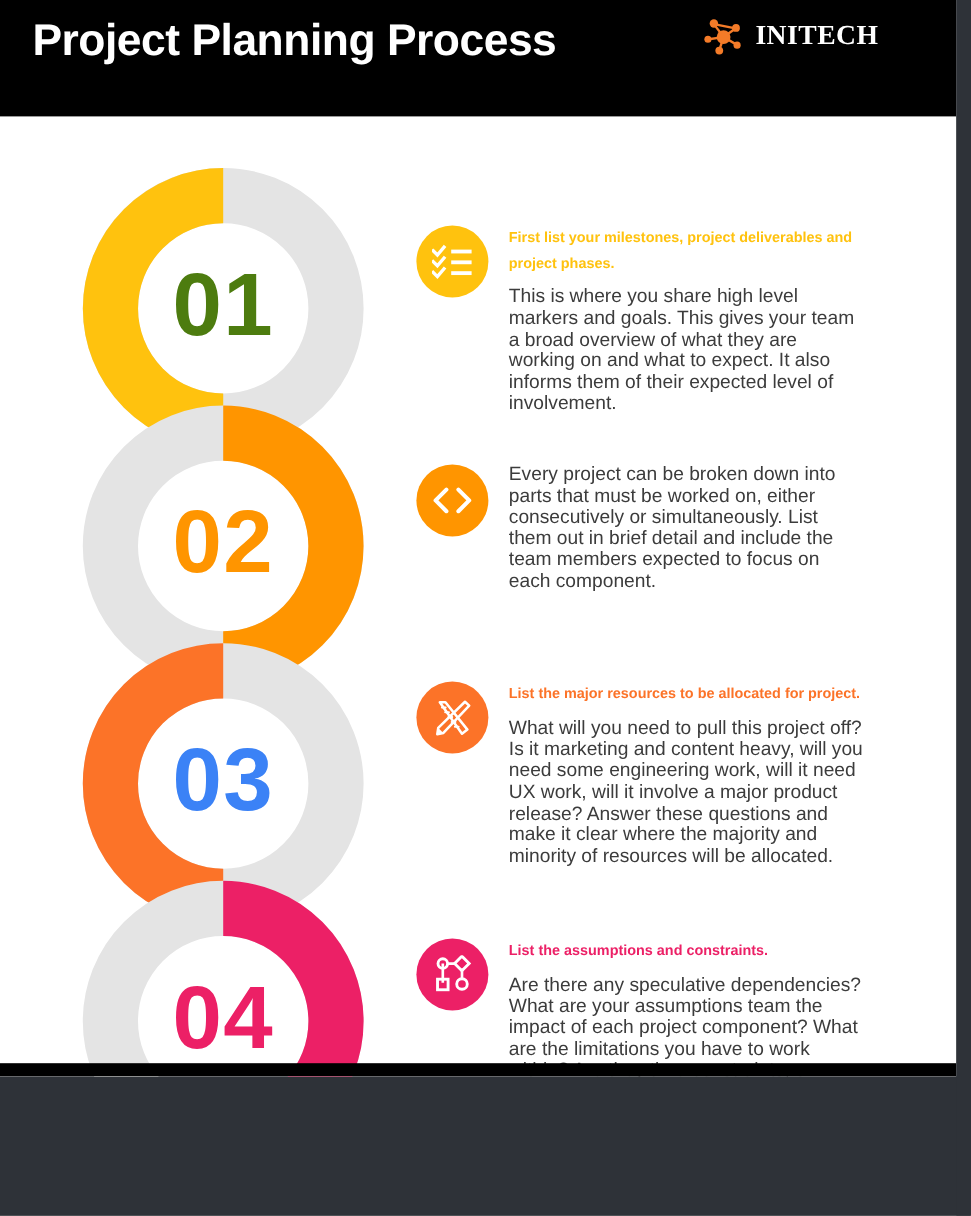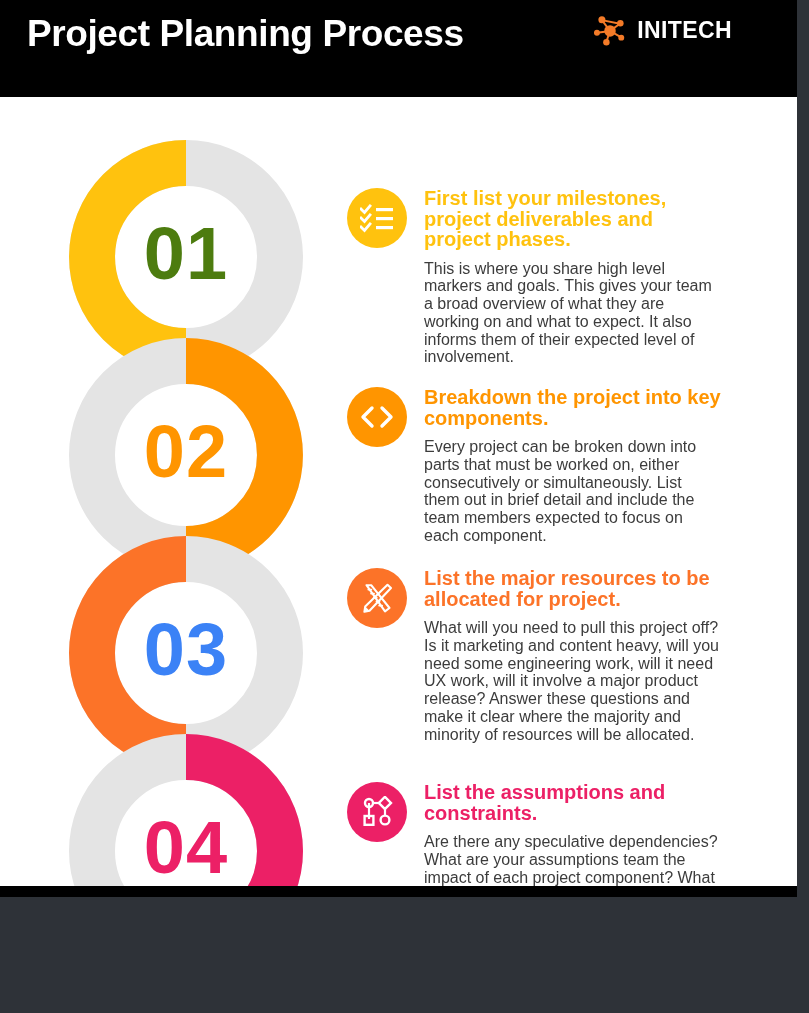--- a/index.html
+++ b/index.html
@@ -51,20 +51,21 @@
   }
 
   #brand-mark { width: 36px; height: 36px; display: block; }
 
   #brand-name {
     color: #ffffff;
     font-size: 23px;
     font-weight: bold;
     letter-spacing: 0.4px;
     line-height: 36px;
+    font-family: Liberation Serif, serif;
   }
 
   
   #rings {
     position: absolute;
     left: 0;
     top: 97px;
     width: 340px;
     height: 900px;
   }
@@ -100,21 +101,21 @@
     height: 60px;
     border-radius: 50%;
     display: flex;
     align-items: center;
     justify-content: center;
   }
 
   .step-body { margin-left: 77px; }
 
   .step-title {
-    font-size: 20px;
+    font-size: 12px;
     font-weight: bold;
     line-height: 20.5px;
     margin-bottom: 10px;
     max-width: 300px;
   }
 
   .step-desc {
     font-size: 16px;
     color: #3c3c3c;
     line-height: 17.8px;
@@ -224,21 +225,20 @@
     <div class="step" style="top:290px;">
       <div class="step-icon" style="background:#FF9500;">
         <svg width="34" height="24" viewBox="0 0 34 24">
           <g stroke="#ffffff" stroke-width="3.4" fill="none" stroke-linecap="round" stroke-linejoin="round">
             <polyline points="12,3 3,12 12,21"></polyline>
             <polyline points="22,3 31,12 22,21"></polyline>
           </g>
         </svg>
       </div>
       <div class="step-body">
-        <div class="step-title" style="color:#FF9500;">Breakdown the project into key components.</div>
         <div class="step-desc">Every project can be broken down into parts that must be worked on, either consecutively or simultaneously. List them out in brief detail and include the team members expected to focus on each component.</div>
       </div>
     </div>
 
     <div class="step" style="top:471px;">
       <div class="step-icon" style="background:#FC7328;">
         <svg width="32" height="32" viewBox="0 0 32 32">
           <g fill="none" stroke="#ffffff" stroke-width="2.1" stroke-linejoin="round">
             <path d="M5.5 3.2 L10.2 3.2 L28.5 26.0 L24.0 29.4 Z"></path>
             <path d="M26.5 2.8 L30.0 6.0 L8.5 28.8 L3.4 29.8 L4.2 24.6 Z"></path>

